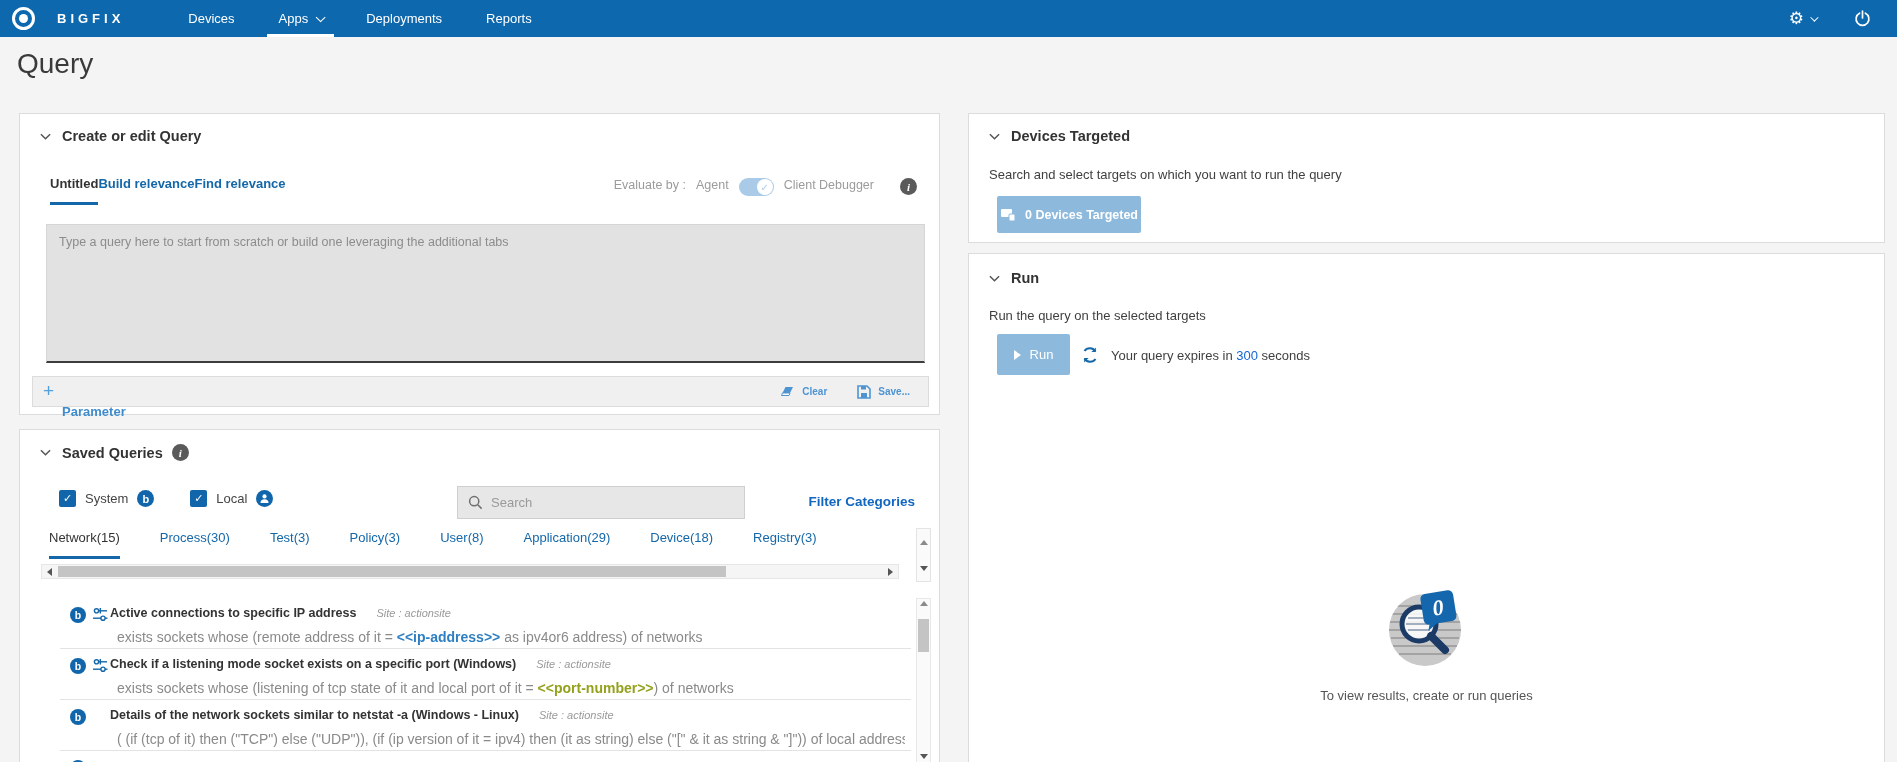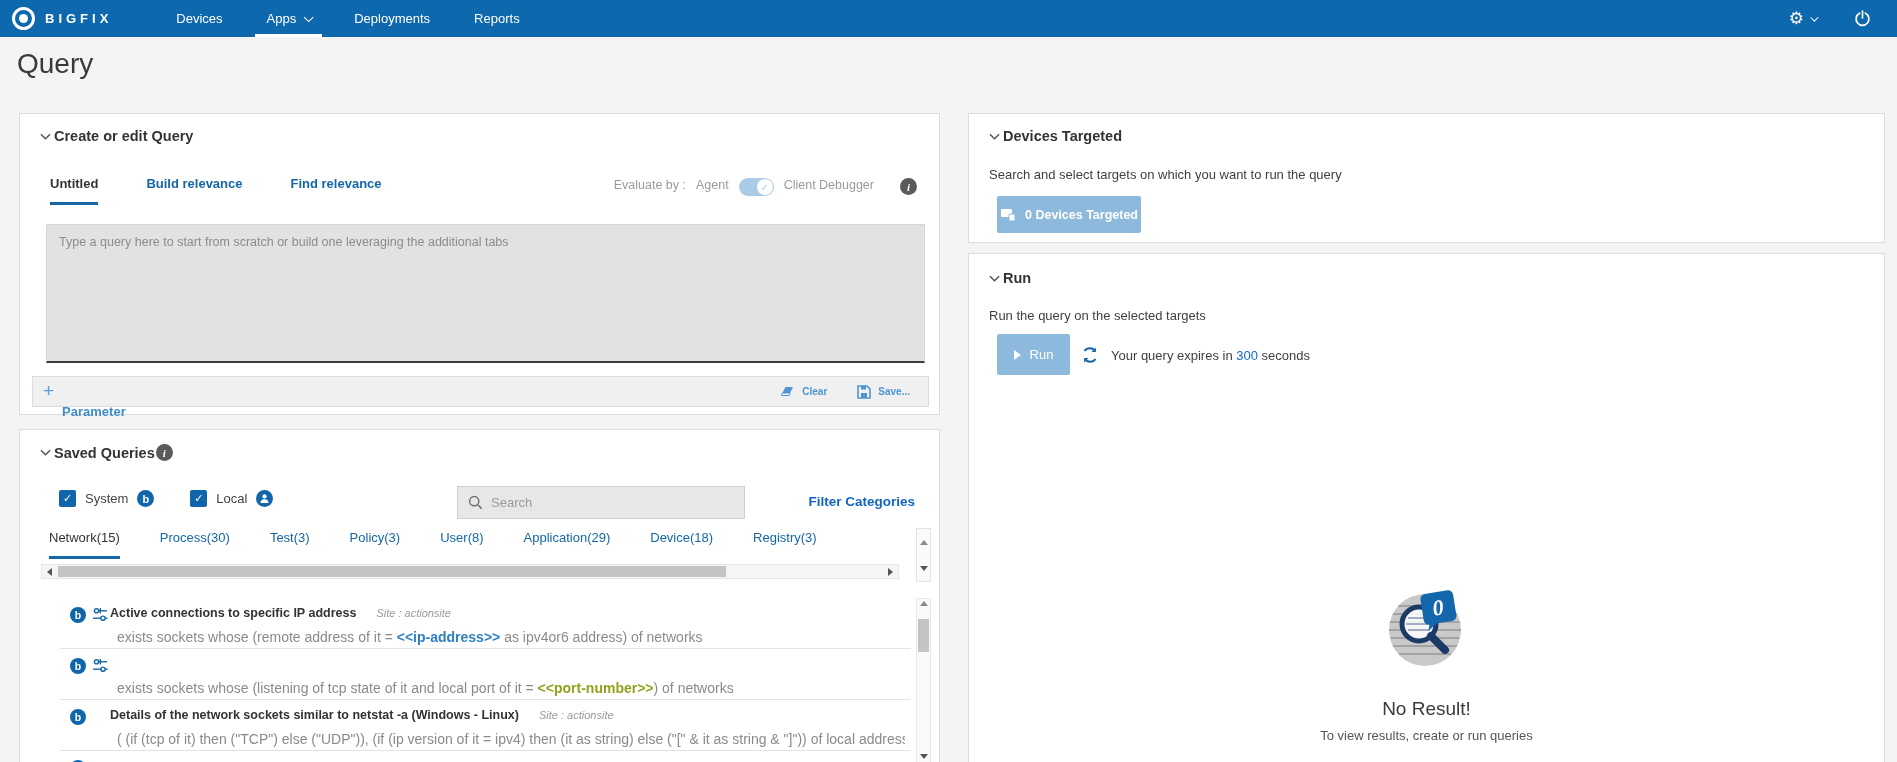--- a/index.html
+++ b/index.html
@@ -1,21 +1,21 @@
 <!DOCTYPE html>
 <html><head>
 <meta charset="utf-8">
 <style>
   * { margin:0; padding:0; box-sizing:border-box; }
   html,body { width:1897px; height:762px; overflow:hidden; }
   body { font-family:"Liberation Sans","DejaVu Sans",sans-serif; background:#f4f4f4; position:relative; color:#333; }
 
   
   .navbar { position:absolute; top:0; left:0; width:100%; height:37px; background:#0d68ae; display:flex; align-items:stretch; }
-  .brand { display:flex; align-items:center; gap:10px; padding:0 14px 0 12px; }
+  .brand { display:flex; align-items:center; gap:22px; padding:0 14px 0 12px; }
   .logo-ring { width:23px; height:23px; border:3px solid #fff; border-radius:50%; position:relative; }
   .logo-ring .logo-dot { position:absolute; left:4px; top:4px; width:9px; height:9px; background:#fff; border-radius:50%; }
   .brand-text { color:#fff; font-size:13px; font-weight:bold; letter-spacing:4px; }
   .nav-items { display:flex; margin-left:28px;align-items:center; }
   .nav-item { position:relative; color:#fff; font-size:13px; line-height:37px; padding:0 22px; cursor:pointer; white-space:nowrap; }
   .nav-item .caret { display:inline-block; width:7px; height:7px; border-right:1.5px solid #fff; border-bottom:1.5px solid #fff; transform:rotate(45deg) translateY(-3px); margin-left:7px; }
   .nav-item.active::after { content:""; position:absolute; left:10px; right:10px; bottom:0; height:3px; background:#fff; }
   .nav-right { margin-left:auto; display:flex; align-items:center; gap:38px; padding-right:26px; }
   .gear-wrap { display:flex; align-items:center; gap:6px; color:#fff; cursor:pointer; }
   .gear-glyph { font-size:17px; line-height:1; }
@@ -24,28 +24,28 @@
   
   .page-title { position:absolute; left:17px; top:48px; font-size:28px; color:#3a3a3a; font-weight:400; }
 
   
   .card { position:absolute; background:#fff; border:1px solid #dcdcdc; }
   .card-editor { left:19px; top:113px; width:921px; height:302px; }
   .card-saved  { left:19px; top:429px; width:921px; height:340px; }
   .card-devices{ left:968px; top:113px; width:917px; height:130px; }
   .card-run    { left:968px; top:253px; width:917px; height:516px; }
 
-  .sec-head { position:absolute; left:20px; top:14px; display:flex; align-items:center; gap:3px; }
+  .sec-head { position:absolute; left:20px; top:14px; display:flex; align-items:center; gap:11px; }
   .chev { width:11px; height:11px; flex:0 0 auto; }
   .chev polyline { fill:none; stroke:#555; stroke-width:1.6; }
   .sec-title { font-size:14.5px; font-weight:bold; color:#333; }
   .info-disc { width:17px; height:17px; border-radius:50%; background:#5a5a5a; color:#fff; font-size:11px; font-style:italic; font-weight:bold; font-family:"Liberation Serif",serif; display:flex; align-items:center; justify-content:center; }
 
   
-  .editor-tabs { position:absolute; left:30px; top:62px; display:flex; gap:48px; }
+  .editor-tabs { position:absolute; left:30px; top:62px; display:flex; }
   .editor-tab { font-size:13px; font-weight:bold; color:#1467a8; padding-bottom:11px; border-bottom:3px solid transparent; cursor:pointer; }
   .editor-tab.active { color:#333; border-bottom-color:#1467a8; }
   .evaluate-row { position:absolute; right:22px; top:64px; display:flex; gap:10px; }
   .eval-label { color:#9b9b9b; font-size:12.5px; }
   .toggle { width:35px; height:18px; background:#a9cbe7; border-radius:9px; position:relative; cursor:pointer; }
   .toggle .knob { position:absolute; right:1px; top:1px; width:16px; height:16px; background:#fff; border-radius:50%; display:flex; align-items:center; justify-content:center; color:#a9cbe7; font-size:10px; font-weight:bold; }
   .query-textarea { position:absolute; left:26px; top:110px; width:879px; height:139px; background:#e2e2e2; border:1px solid #d6d6d6; border-bottom:2px solid #3c3c3c; resize:none; font-family:"Liberation Sans",sans-serif; font-size:12.5px; color:#444; padding:10px 12px; outline:none; }
   .query-textarea::placeholder { color:#8c8c8c; }
   .param-bar { position:absolute; left:12px; top:262px; width:897px; height:31px; background:#f0f0f0; border:1px solid #dcdcdc; display:flex; align-items:center; }
   .param-btn { display:flex; align-items:center; gap:8px; margin-left:10px; cursor:pointer; }
@@ -281,20 +281,21 @@
           <span class="mini-disc" style="width:16px;height:16px;font-size:10.5px;">b</span>
         </span>
         <span class="param-flow-icon"><svg width="16" height="15" viewBox="0 0 16 15">
             <circle cx="4.5" cy="3.8" r="2.1" fill="none" stroke="#1467a8" stroke-width="1.4"></circle>
             <line x1="6.6" y1="3.8" x2="15" y2="3.8" stroke="#1467a8" stroke-width="1.4"></line>
             <line x1="8.3" y1="1" x2="8.3" y2="6.6" stroke="#1467a8" stroke-width="1.4"></line>
             <circle cx="11" cy="11.2" r="2.1" fill="none" stroke="#1467a8" stroke-width="1.4"></circle>
             <line x1="1" y1="11.2" x2="8.9" y2="11.2" stroke="#1467a8" stroke-width="1.4"></line>
             <line x1="13.1" y1="11.2" x2="15.5" y2="11.2" stroke="#1467a8" stroke-width="1.4"></line>
           </svg></span>
+        <div class="q-title">Check if a listening mode socket exists on a specific port (Windows)<span class="q-site">Site : actionsite</span></div>
         <div class="q-rel"><span>exists sockets whose (listening of tcp state of it and local port of it = </span><span class="param-green">&lt;&lt;port-number&gt;&gt;</span><span>) of networks</span></div>
       </div>
       <div class="q-row">
         <span class="bigfix-icon">
           <span class="mini-disc" style="width:16px;height:16px;font-size:10.5px;">b</span>
         </span>
         <div class="q-title">Details of the network sockets similar to netstat -a (Windows - Linux)<span class="q-site">Site : actionsite</span></div>
         <div class="q-rel"><span>( (if (tcp of it) then ("TCP") else ("UDP")), (if (ip version of it = ipv4) then (it as string) else ("[" &amp; it as string &amp; "]")) of local address of it &amp; ":" &amp; local port of</span></div>
       </div>
       <div class="q-row peek">
@@ -377,16 +378,15 @@
           <line x1="25" y1="40" x2="51" y2="40"></line>
           <line x1="27" y1="46" x2="49" y2="46"></line>
       </g>
       <line x1="50" y1="52" x2="64" y2="66" stroke="#1c3a66" stroke-width="8" stroke-linecap="round"></line>
       <g transform="rotate(-9 57 24)">
         <rect x="41" y="8" width="33" height="31" rx="5" fill="#1467ad"></rect>
         <path d="M47 36 L44 45 L55 38 Z" fill="#1467ad"></path>
         <text x="57" y="31" text-anchor="middle" fill="#fff" font-size="22" font-style="italic" font-weight="bold" font-family="Liberation Serif, serif">0</text>
       </g>
     </svg>
-    <div class="no-result-title">No Result!</div>
     <div class="no-result-sub">To view results, create or run queries</div>
   </div>
 </section>
 
 </body></html>

